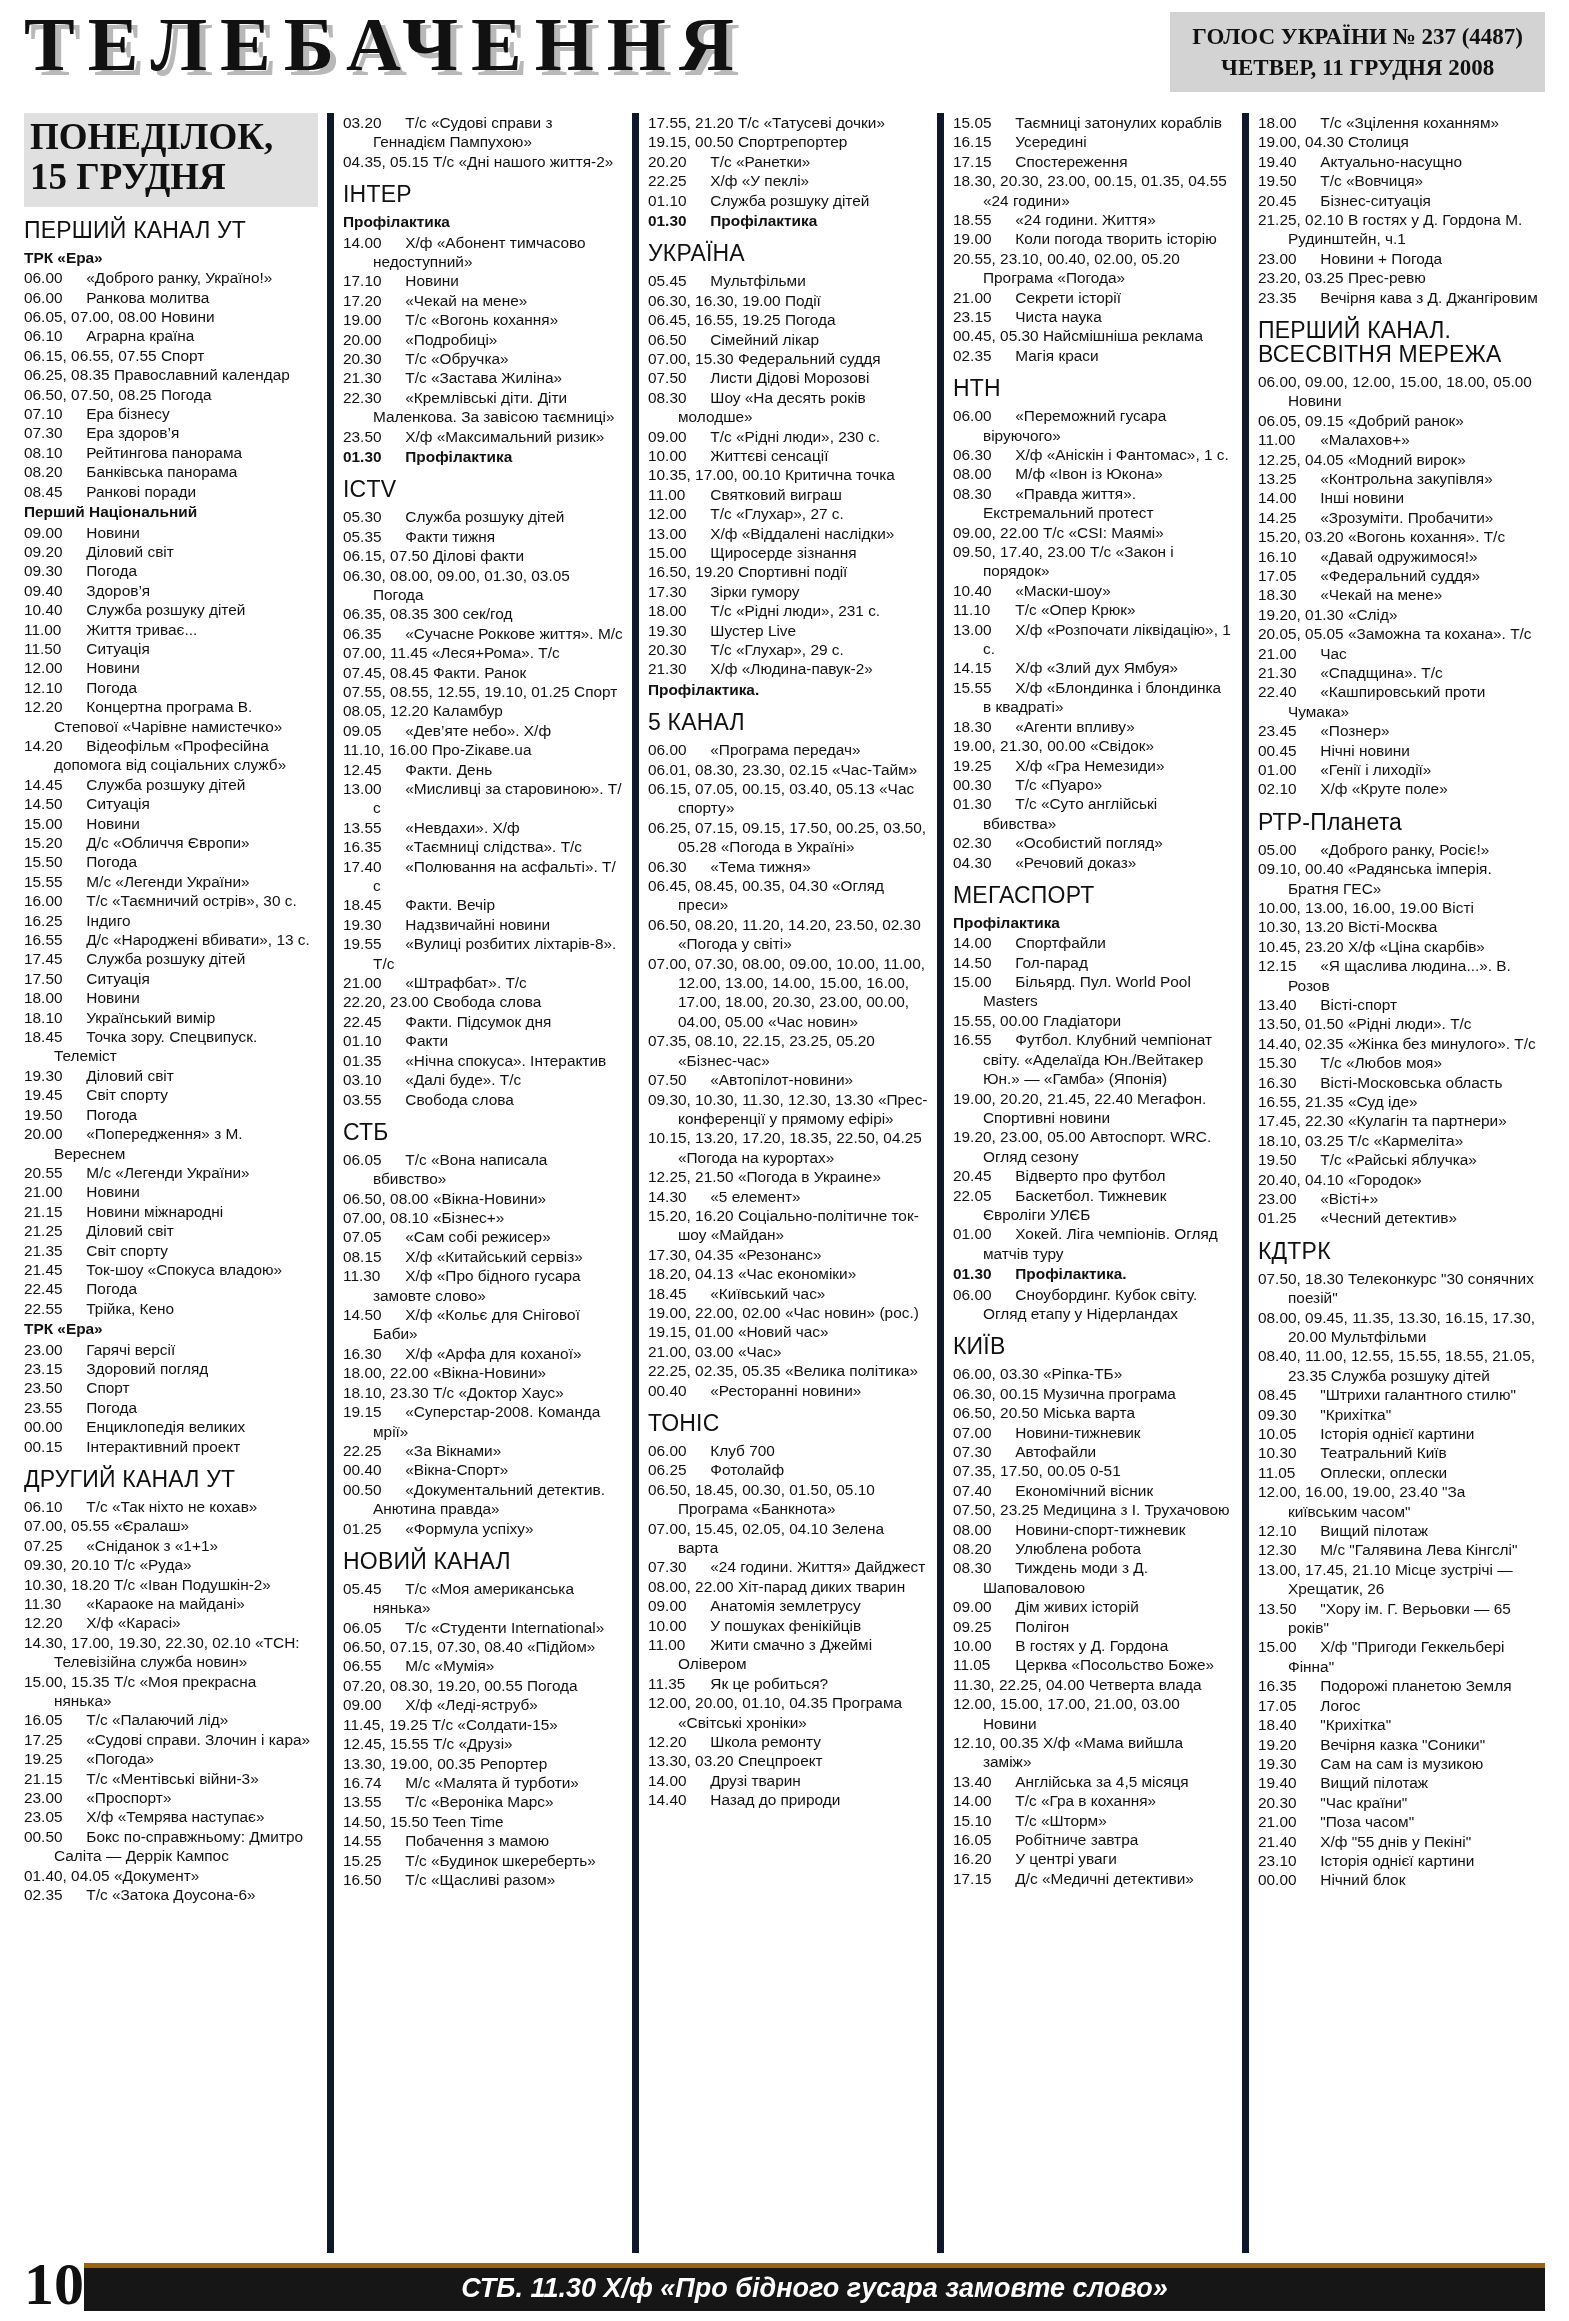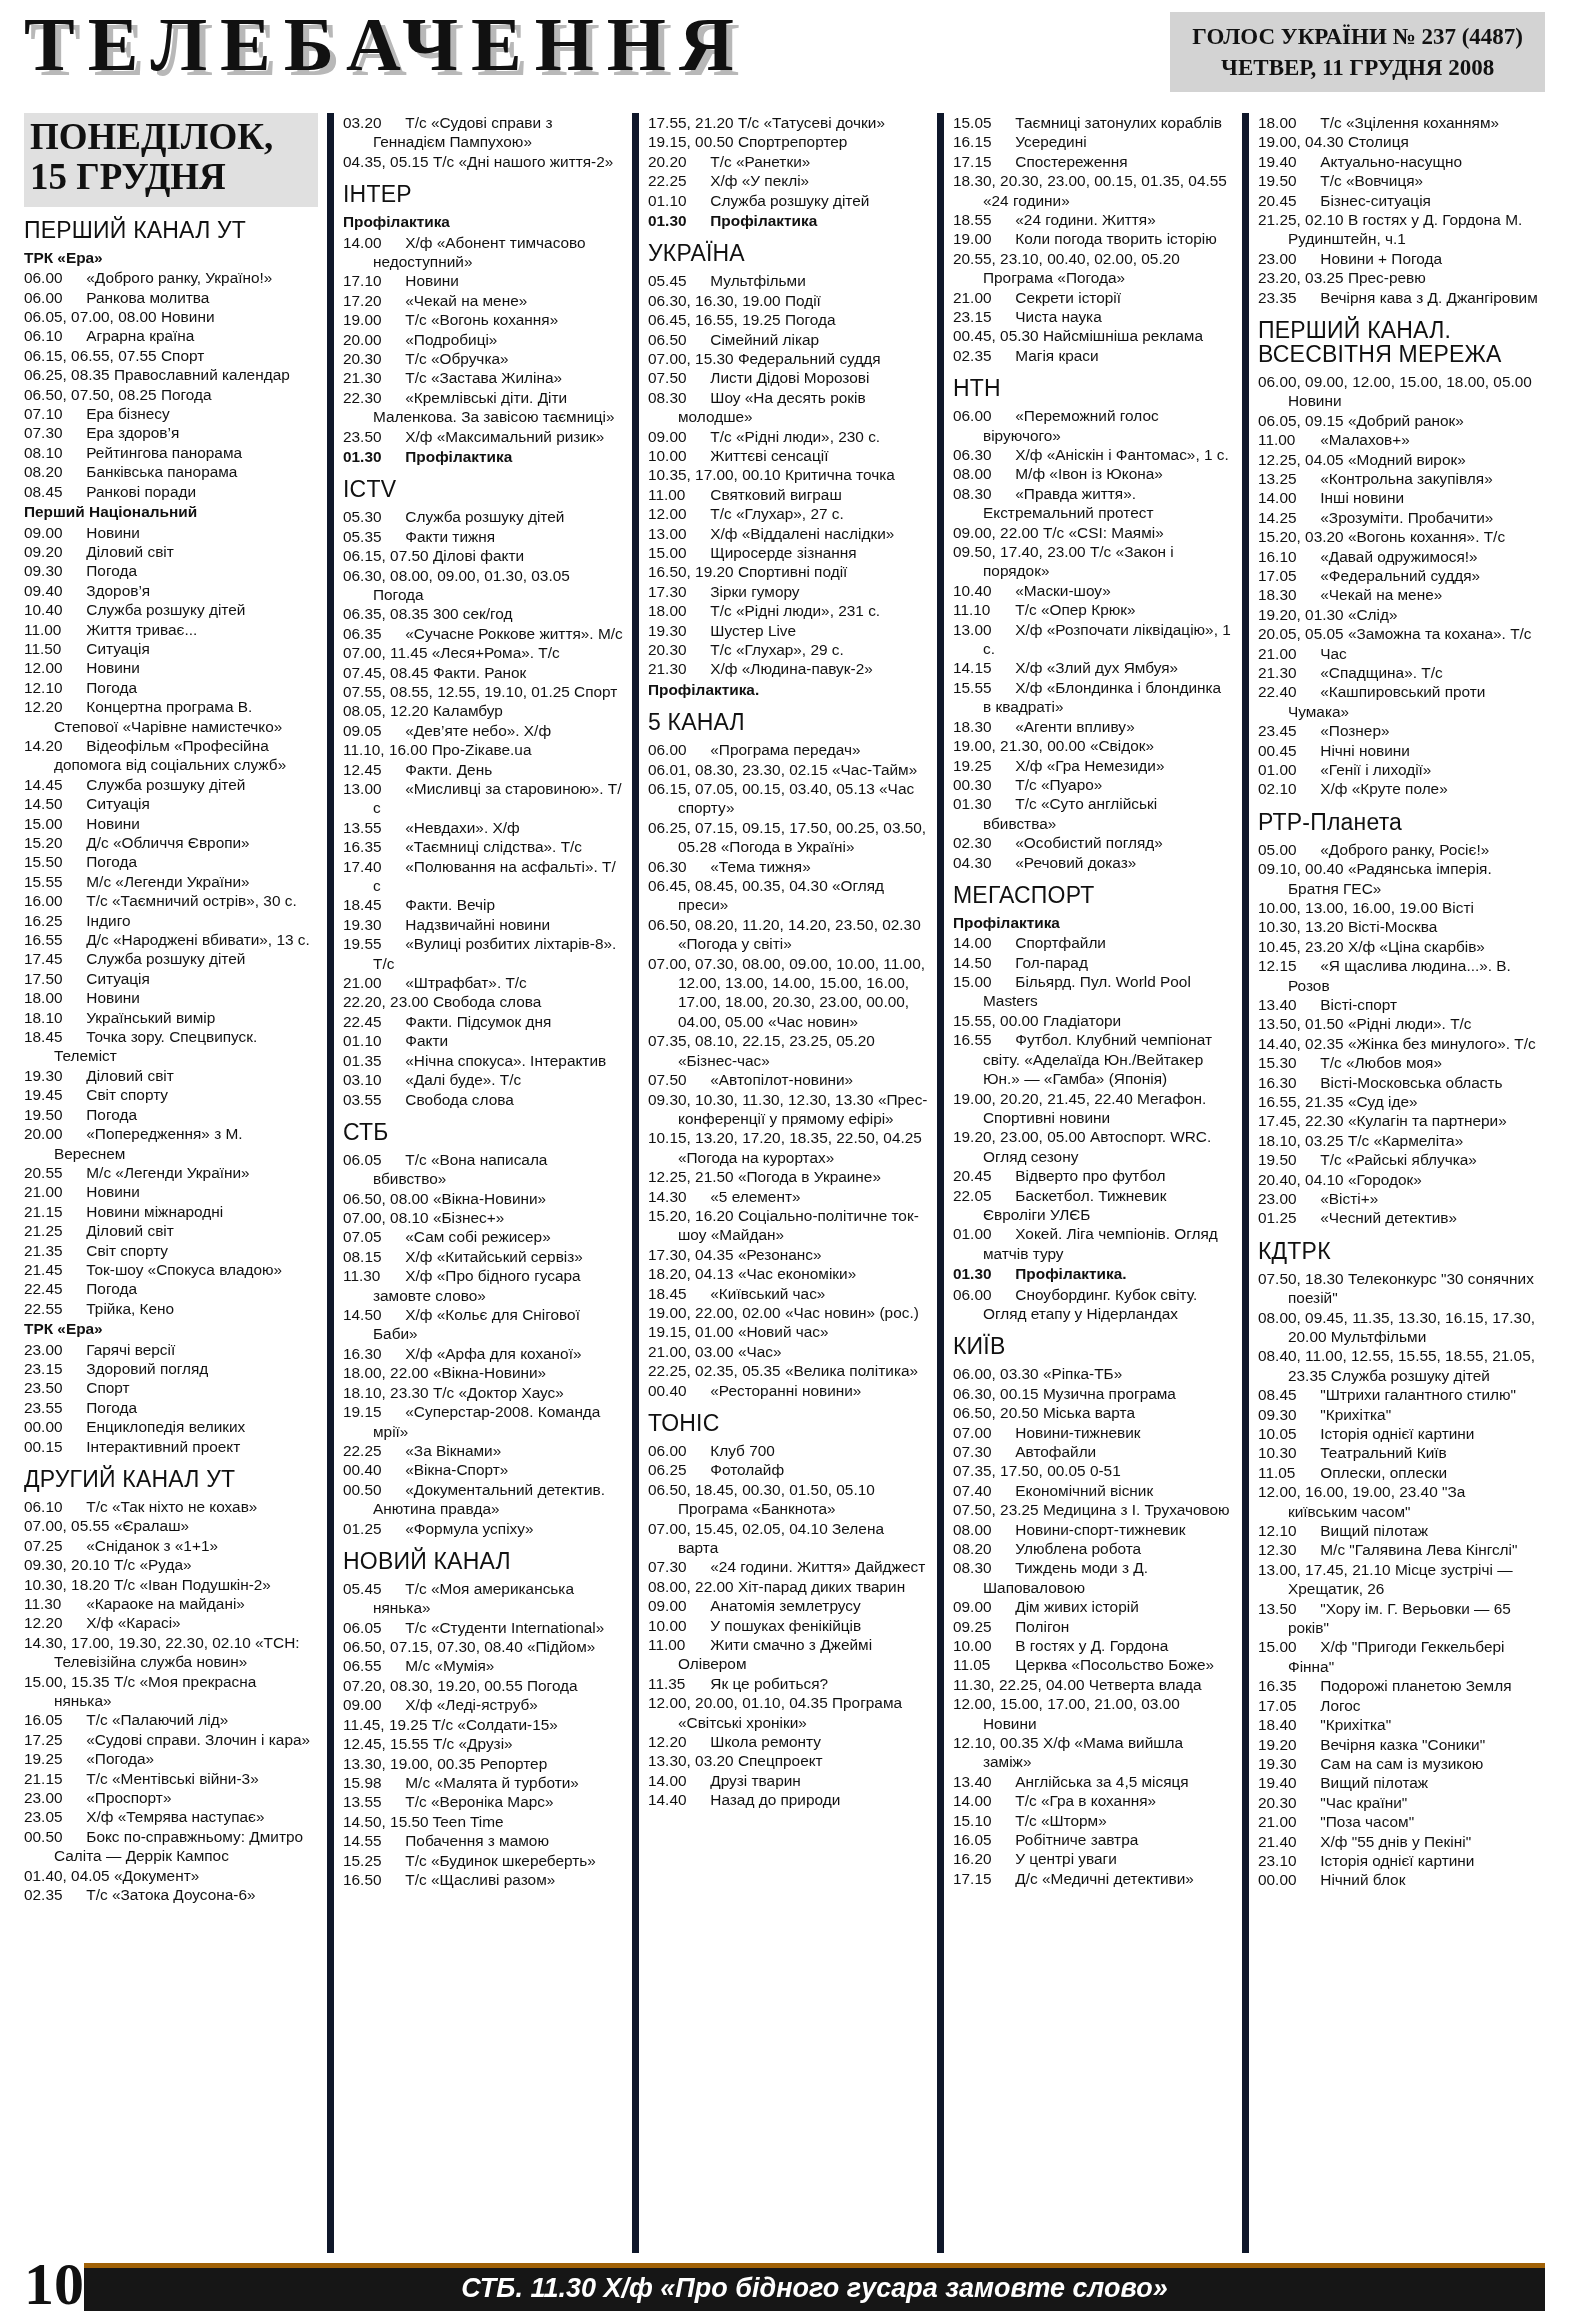--- a/index.html
+++ b/index.html
@@ -190,21 +190,21 @@
         <div class="ch">НОВИЙ КАНАЛ</div>
         <div class="pr"><span class="time fix">05.45</span> <span class="title">Т/с «Моя американська нянька»</span></div>
         <div class="pr"><span class="time fix">06.05</span> <span class="title">Т/с «Студенти International»</span></div>
         <div class="pr"><span class="time">06.50, 07.15, 07.30, 08.40</span> <span class="title">«Підйом»</span></div>
         <div class="pr"><span class="time fix">06.55</span> <span class="title">М/с «Мумія»</span></div>
         <div class="pr"><span class="time">07.20, 08.30, 19.20, 00.55</span> <span class="title">Погода</span></div>
         <div class="pr"><span class="time fix">09.00</span> <span class="title">Х/ф «Леді-яструб»</span></div>
         <div class="pr"><span class="time">11.45, 19.25</span> <span class="title">Т/с «Солдати-15»</span></div>
         <div class="pr"><span class="time">12.45, 15.55</span> <span class="title">Т/с «Друзі»</span></div>
         <div class="pr"><span class="time">13.30, 19.00, 00.35</span> <span class="title">Репортер</span></div>
-        <div class="pr"><span class="time fix">15.98</span> <span class="title">М/с «Малята й турботи»</span></div>
+        <div class="pr"><span class="time fix">16.74</span> <span class="title">М/с «Малята й турботи»</span></div>
         <div class="pr"><span class="time fix">13.55</span> <span class="title">Т/с «Вероніка Марс»</span></div>
         <div class="pr"><span class="time">14.50, 15.50</span> <span class="title">Teen Time</span></div>
         <div class="pr"><span class="time fix">14.55</span> <span class="title">Побачення з мамою</span></div>
         <div class="pr"><span class="time fix">15.25</span> <span class="title">Т/с «Будинок шкереберть»</span></div>
         <div class="pr"><span class="time fix">16.50</span> <span class="title">Т/с «Щасливі разом»</span></div>
       </div>
       <div class="col">
         <div class="pr"><span class="time">17.55, 21.20</span> <span class="title">Т/с «Татусеві дочки»</span></div>
         <div class="pr"><span class="time">19.15, 00.50</span> <span class="title">Спортрепортер</span></div>
         <div class="pr"><span class="time fix">20.20</span> <span class="title">Т/с «Ранетки»</span></div>
@@ -280,21 +280,21 @@
         <div class="pr"><span class="time fix">17.15</span> <span class="title">Спостереження</span></div>
         <div class="pr"><span class="time">18.30, 20.30, 23.00, 00.15, 01.35, 04.55</span> <span class="title">«24 години»</span></div>
         <div class="pr"><span class="time fix">18.55</span> <span class="title">«24 години. Життя»</span></div>
         <div class="pr"><span class="time fix">19.00</span> <span class="title">Коли погода творить історію</span></div>
         <div class="pr"><span class="time">20.55, 23.10, 00.40, 02.00, 05.20</span> <span class="title">Програма «Погода»</span></div>
         <div class="pr"><span class="time fix">21.00</span> <span class="title">Секрети історії</span></div>
         <div class="pr"><span class="time fix">23.15</span> <span class="title">Чиста наука</span></div>
         <div class="pr"><span class="time">00.45, 05.30</span> <span class="title">Найсмішніша реклама</span></div>
         <div class="pr"><span class="time fix">02.35</span> <span class="title">Магія краси</span></div>
         <div class="ch">НТН</div>
-        <div class="pr"><span class="time fix">06.00</span> <span class="title">«Переможний голос віруючого»</span></div>
+        <div class="pr"><span class="time fix">06.00</span> <span class="title">«Переможний гусара віруючого»</span></div>
         <div class="pr"><span class="time fix">06.30</span> <span class="title">Х/ф «Аніскін і Фантомас», 1 с.</span></div>
         <div class="pr"><span class="time fix">08.00</span> <span class="title">М/ф «Івон із Юкона»</span></div>
         <div class="pr"><span class="time fix">08.30</span> <span class="title">«Правда життя». Екстремальний протест</span></div>
         <div class="pr"><span class="time">09.00, 22.00</span> <span class="title">Т/с «CSI: Маямі»</span></div>
         <div class="pr"><span class="time">09.50, 17.40, 23.00</span> <span class="title">Т/с «Закон і порядок»</span></div>
         <div class="pr"><span class="time fix">10.40</span> <span class="title">«Маски-шоу»</span></div>
         <div class="pr"><span class="time fix">11.10</span> <span class="title">Т/с «Опер Крюк»</span></div>
         <div class="pr"><span class="time fix">13.00</span> <span class="title">Х/ф «Розпочати ліквідацію», 1 с.</span></div>
         <div class="pr"><span class="time fix">14.15</span> <span class="title">Х/ф «Злий дух Ямбуя»</span></div>
         <div class="pr"><span class="time fix">15.55</span> <span class="title">Х/ф «Блондинка і блондинка в квадраті»</span></div>

